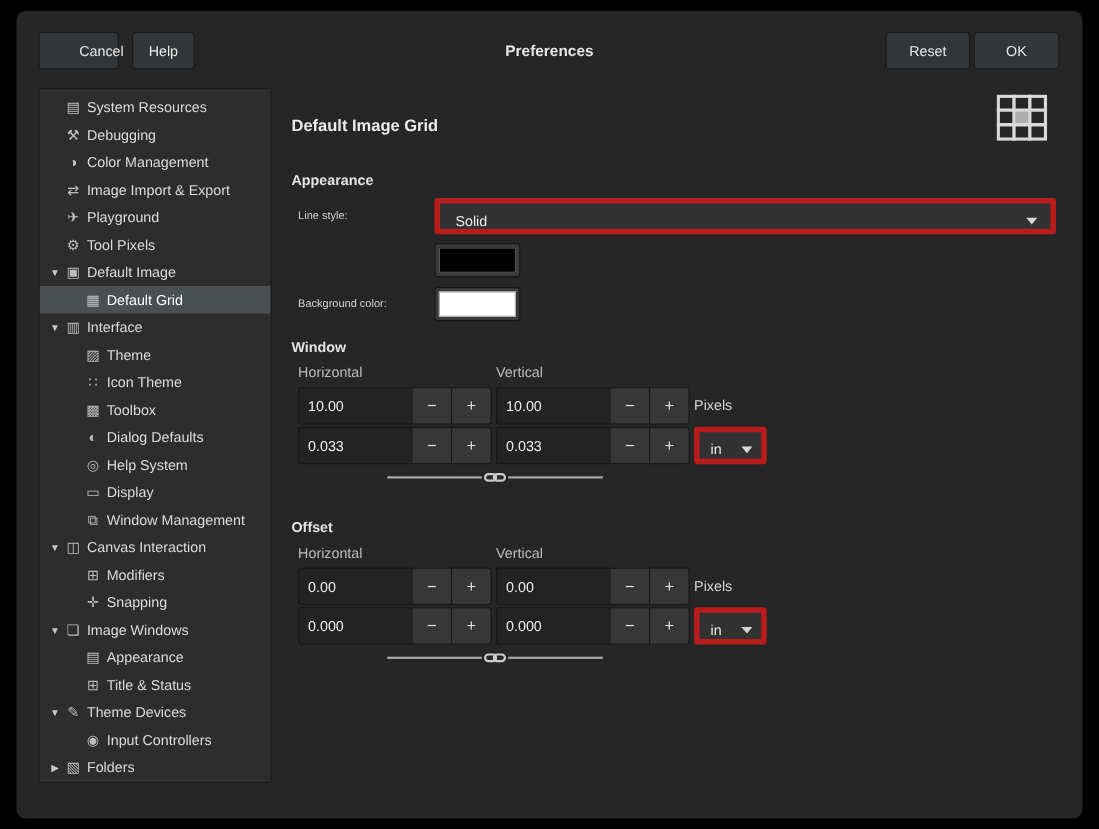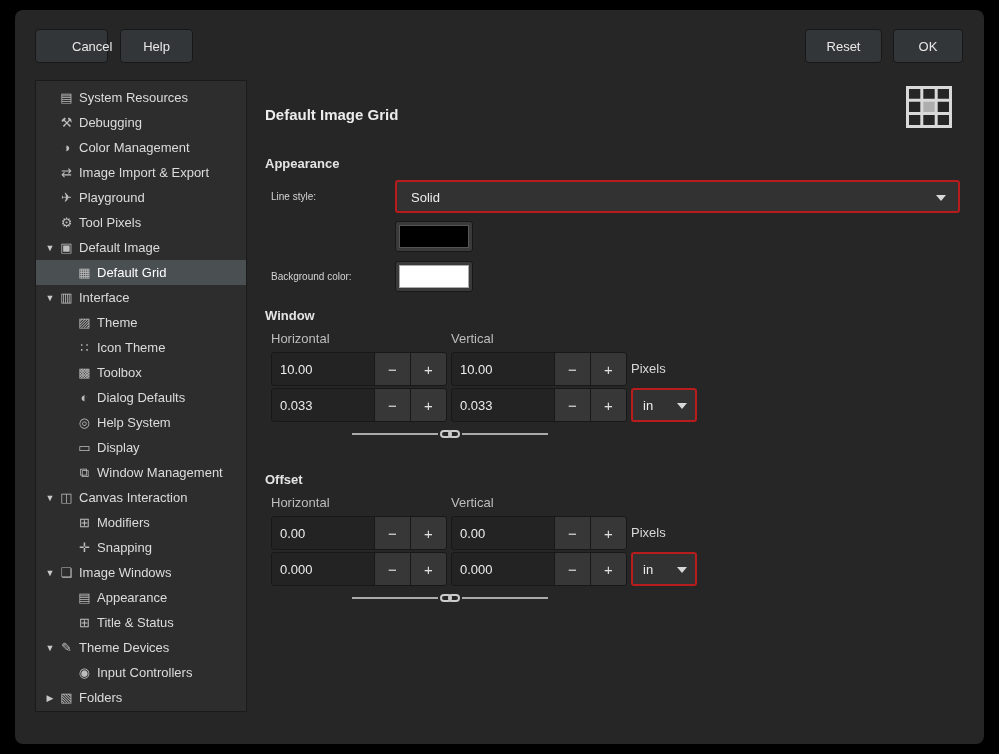--- a/index.html
+++ b/index.html
@@ -7,23 +7,23 @@
               font-family:"Liberation Sans", sans-serif; }
   .dialog { position:absolute; left:15px; top:10px; width:969px; height:734px;
             background:#262626; border-radius:8px; }
 
   
   .titlebar { position:absolute; top:0; left:0; right:0; height:66px; }
   .tb-btn { position:absolute; top:19px; height:34px; background:#333638;
             border:1px solid #181818; border-radius:4px; color:#e8e8e8;
             font-size:13px; font-family:inherit; cursor:pointer; }
   .btn-cancel { left:20px; width:73px;padding-left:36px; }
-  .btn-help   { left:105px; width:73px; }
+  .btn-help   { left:105px; width:57px; }
   .btn-reset  { right:102px; width:77px; }
-  .btn-ok     { right:21px; width:70px; }
+  .btn-ok     { right:21px; width:78px; }
   .tb-title { position:absolute; top:28px; left:0; right:0; text-align:center;
               color:#e6e6e6; font-weight:bold; font-size:14px; }
 
   
   .sidebar { position:absolute; left:20px; top:70px; width:212px; bottom:32px;
              background:#2d2d2d; border:1px solid #1a1a1a; overflow:hidden; padding-top:4px; }
   .tree-row { height:25px; display:flex; align-items:center; color:#dcdcdc;
               font-size:13px; white-space:nowrap; cursor:pointer; }
   .tree-row.selected { background:#4a4f52; color:#ffffff; }
   .expander { flex:0 0 16px; width:16px; font-size:9px; color:#c8c8c8; text-align:center; }
@@ -32,21 +32,21 @@
   .tree-label { overflow:hidden; }
 
   
   .main { position:absolute; left:250px; top:70px; right:24px; bottom:30px; }
   .page-title { position:absolute; left:0; top:26px; font-size:15px; font-weight:bold; color:#ececec; }
   .grid-icon { position:absolute; top:6px; right:8px; }
   .sec-head { position:absolute; left:0; font-size:13px; font-weight:bold; color:#e4e4e4; }
   .field-label { position:absolute; font-size:10px; color:#d4d4d4; }
   .col-label { position:absolute; font-size:13px; color:#bdbdbd; }
 
-  .combo { position:absolute; height:33px; background:#323232; border:2px solid #b91c1c;
+  .combo { position:absolute; height:33px; background:#323232; border:5px solid #b91c1c;
            border-radius:3px; color:#ececec; font-size:13px; text-align:left;
            font-family:inherit; cursor:pointer; }
   .combo .combo-text { position:absolute; left:14px; top:0; line-height:31px; }
   .combo .arrow { position:absolute; right:12px; top:13px; width:0; height:0;
                   border-left:5px solid transparent; border-right:5px solid transparent;
                   border-top:6px solid #d8d8d8; }
 
   .color-btn { position:absolute; width:78px; height:31px; background:#3a3a3a;
                border:1px solid #181818; border-radius:3px; padding:3px; cursor:pointer; }
   .swatch { width:100%; height:100%; border:1px solid #777; }
@@ -67,20 +67,21 @@
   .chain-mid { flex:0 0 24px; display:flex; justify-content:center; }
 </style>
 </head>
 <body>
 
 <div class="dialog">
 
   <div class="titlebar">
     <button class="tb-btn btn-cancel">Cancel</button>
     <button class="tb-btn btn-help">Help</button>
+    <div class="tb-title">Preferences</div>
     <button class="tb-btn btn-reset">Reset</button>
     <button class="tb-btn btn-ok">OK</button>
   </div>
 
   <div class="sidebar">
       <div class="tree-row" style="padding-left: 6px;">
         <span class="expander"></span>
         <span class="tree-icon">▤</span>
         <span class="tree-label">System Resources</span>
       </div>

